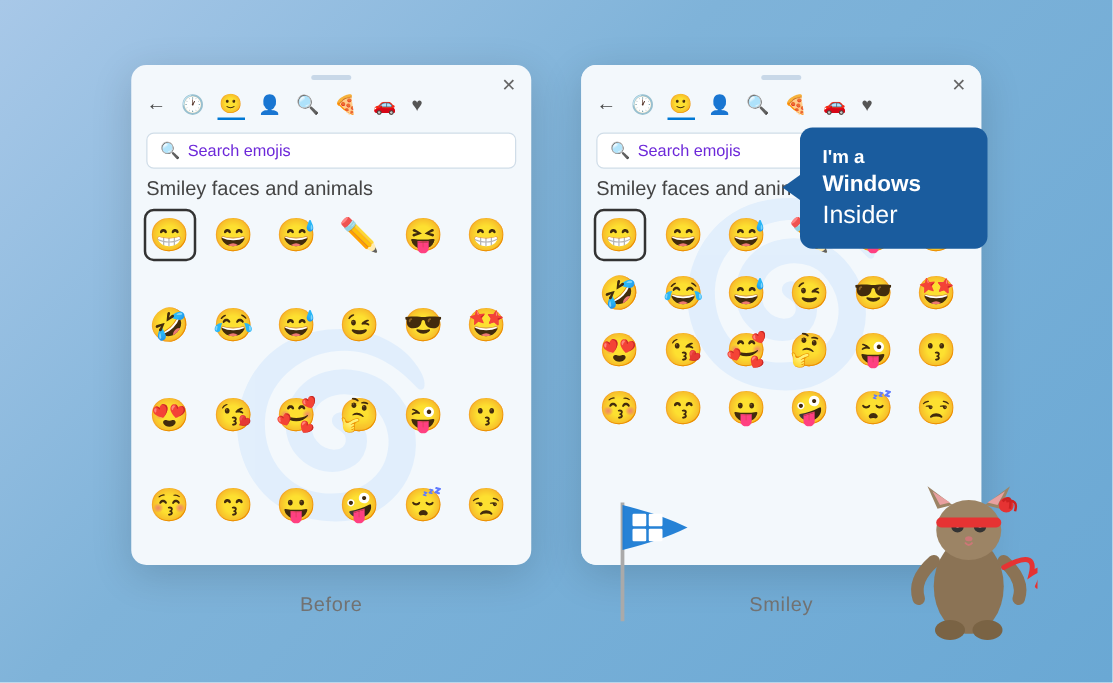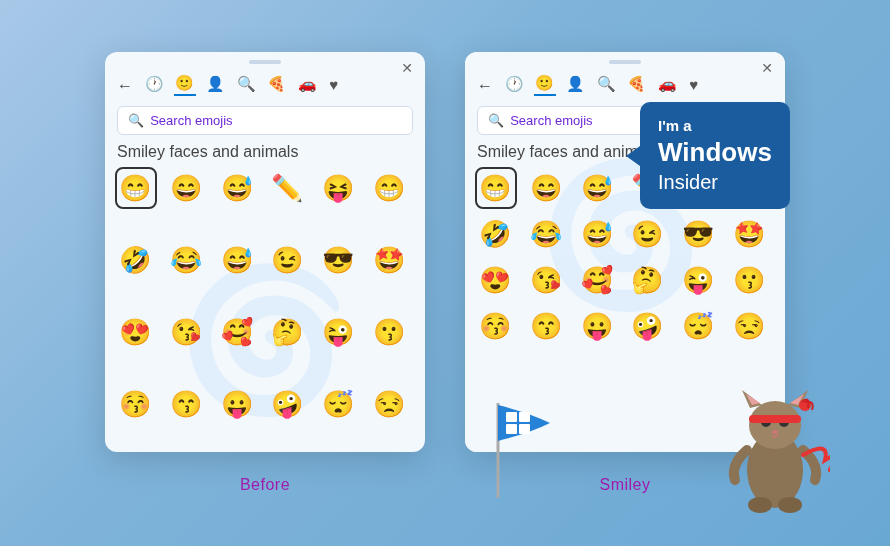--- a/index.html
+++ b/index.html
@@ -23,21 +23,21 @@
     }
 
     .panel-wrapper {
       display: flex;
       flex-direction: column;
       align-items: center;
       gap: 12px;
     }
 
     .panel-label {
-      color: #a21caf;
+      color: #737373;
       font-size: 16px;
       font-weight: 400;
       letter-spacing: 0.5px;
       margin-top: 12px;
     }
 
     .emoji-panel {
       width: 320px;
       height: 400px;
       background: #f3f8fc;
@@ -254,21 +254,21 @@
     </div>
     <div class="panel-label">Before</div>
   </div>
 
   <div class="panel-wrapper right-panel-wrapper">
     <div class="emoji-panel" style="position:relative; overflow:visible; background:#f3f8fc;">
 
       <div style="position:absolute; top:50px; right:-5px; z-index:30; display:flex; align-items:center; gap:8px;">
         <div style="background:#1a5c9e; color:white; padding:14px 18px; border-radius:10px; font-size:18px; font-weight:700; line-height:1.3; min-width:150px; position:relative;">
           <span style="font-size:15px; display:block;">I'm a</span>
-          <span style="font-size:26px; display:block; font-weight:800;">Windows</span>
+          <span style="font-size:18px; display:block; font-weight:800;">Windows</span>
           <span style="font-size:20px; display:block; font-weight:400;">Insider</span>
           <div style="position:absolute; left:-14px; top:50%; transform:translateY(-50%); width:0; height:0; border-top:10px solid transparent; border-bottom:10px solid transparent; border-right:14px solid #1a5c9e;"></div>
         </div>
       </div>
 
       <div style="position:absolute; bottom:-55px; left:5px; z-index:25;">
         <svg width="85" height="110" viewBox="0 0 85 110" xmlns="http://www.w3.org/2000/svg">
 
           <line x1="28" y1="10" x2="28" y2="105" stroke="#aaa" stroke-width="3"></line>
 

